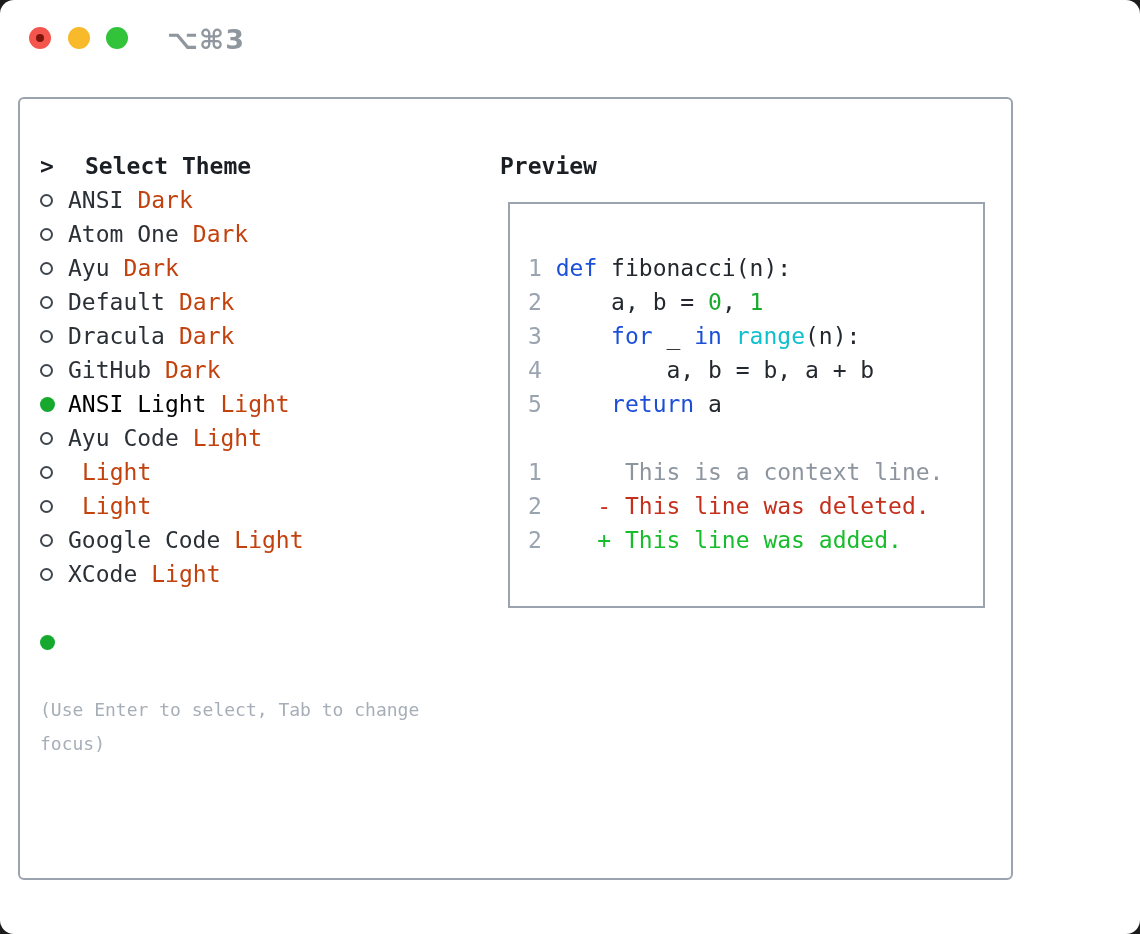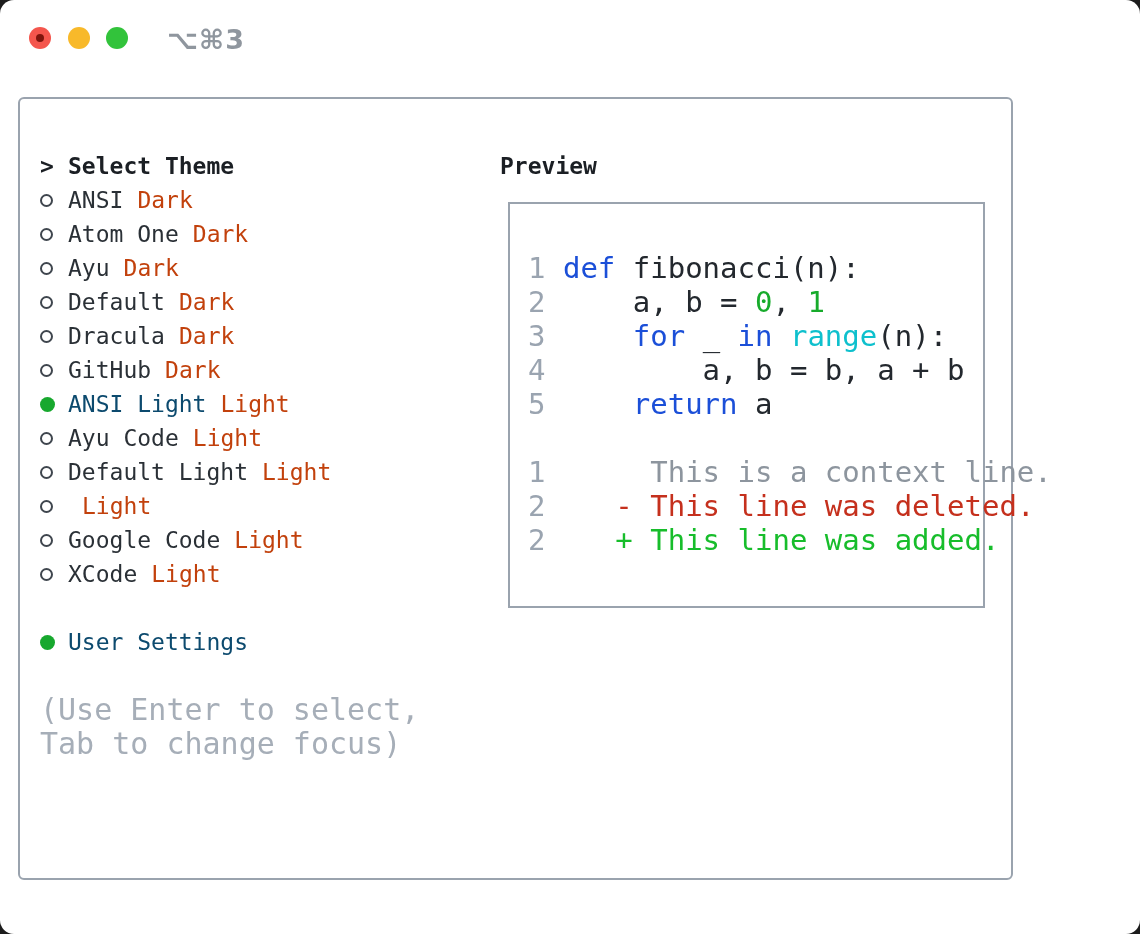--- a/index.html
+++ b/index.html
@@ -29,45 +29,45 @@
     border: 2px solid #9aa3ae; border-radius: 6px; background: #fff;
   }
 
   
   .left-col { position: absolute; left: 20px; top: 50px; width: 432px; }
   .row { display: flex; align-items: center; height: 34px; font-size: 23px; color: #23282e; white-space: nowrap; }
   .marker { width: 28px; flex: 0 0 28px; display: flex; align-items: center; }
   .prompt { font-weight: bold; color: #1b1f24; font-size: 23px; }
   .circle { width: 13px; height: 13px; border-radius: 50%; border: 2px solid #3f464e; background: transparent; }
   .circle.filled { border: none; width: 15px; height: 15px; background: #17a82e; }
-  .heading { font-weight: bold; color: #1b1f24; }
+  .heading { font-weight: bold; color: #1b1f24; margin-left: 17px; }
   .subheading { color: #1b1f24; }
   .name { color: #2a3036; }
-  .name.selected { color: #0c4a6e; }
+  .name.selected { color: #000000; }
   .variant { color: #c2410c; margin-left: 14px; }
   .spacer { height: 34px; }
   .help {
-    font-size: 30px; line-height: 34px; color: #a6aeb8;
+    font-size: 18px; line-height: 34px; color: #a6aeb8;
     white-space: normal; width: 430px;
   }
 
   
   .preview-heading {
     position: absolute; left: 480px; top: 50px; height: 34px;
     display: flex; align-items: center;
     font-size: 23px; font-weight: bold; color: #1b1f24; text-align: center;
   }
   .preview-box {
     position: absolute; left: 488px; top: 103px; width: 477px; height: 406px;
     border: 2px solid #9aa3ae; background: #fff;
   }
   pre.code {
     margin: 0; padding: 47px 0 0 18px;
     font-family: "DejaVu Sans Mono", "Liberation Mono", monospace;
-    font-size: 29px; line-height: 34px; white-space: pre;
+    font-size: 23px; line-height: 34px; white-space: pre;
   }
   .ln  { color: #9aa4b0; }
   .kw  { color: #1b4fd8; }
   .fn  { color: #0ec0cd; }
   .num { color: #17ab2b; }
   .p   { color: #23282e; }
   .ctx { color: #8d959e; }
   .del { color: #c5301d; }
   .add { color: #17bd2b; }
 </style>
@@ -149,21 +149,20 @@
             <span class="marker">
               <span class="circle"></span>
             </span>
             <span class="name">Ayu Code</span>
             <span class="variant">Light</span>
           </div>
           <div class="row">
             <span class="marker">
               <span class="circle"></span>
             </span>
-            <span class="name">Default Light</span>
             <span class="variant">Light</span>
           </div>
           <div class="row">
             <span class="marker">
               <span class="circle"></span>
             </span>
             <span class="variant">Light</span>
           </div>
           <div class="row">
             <span class="marker">
@@ -182,21 +181,20 @@
         </div>
 
       <div class="spacer"></div>
 
 
       <div id="apply-list">
           <div class="row">
             <span class="marker">
               <span class="circle filled"></span>
             </span>
-            <span class="name selected">User Settings</span>
           </div>
         </div>
 
       <div class="spacer"></div>
 
       <div class="help">(Use Enter to select, Tab to change focus)</div>
     </div>
 
     <div class="preview-heading">Preview</div>
 

